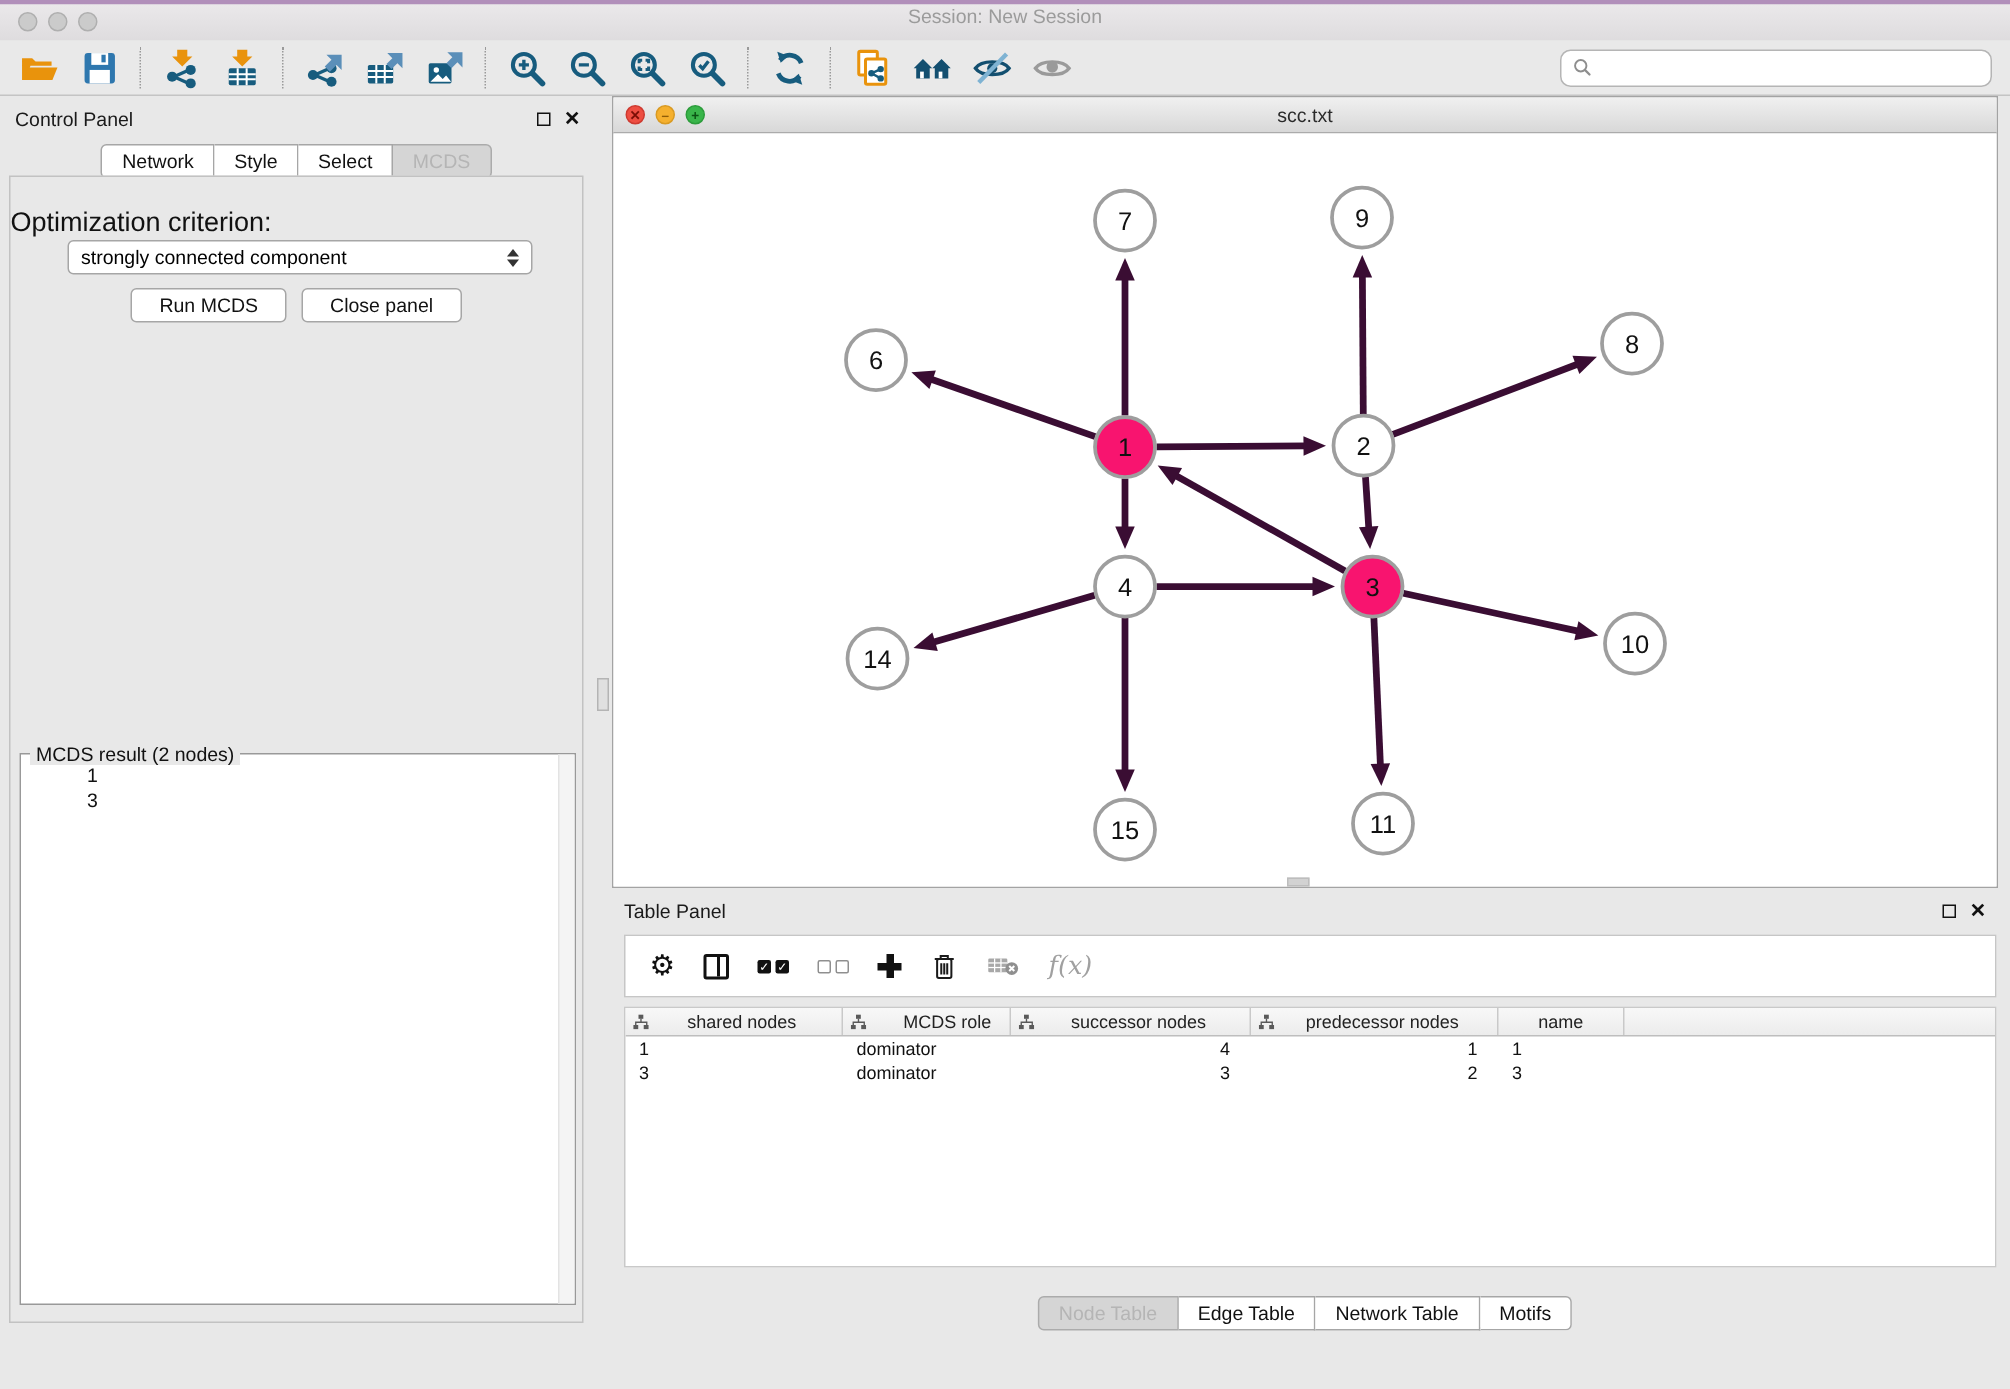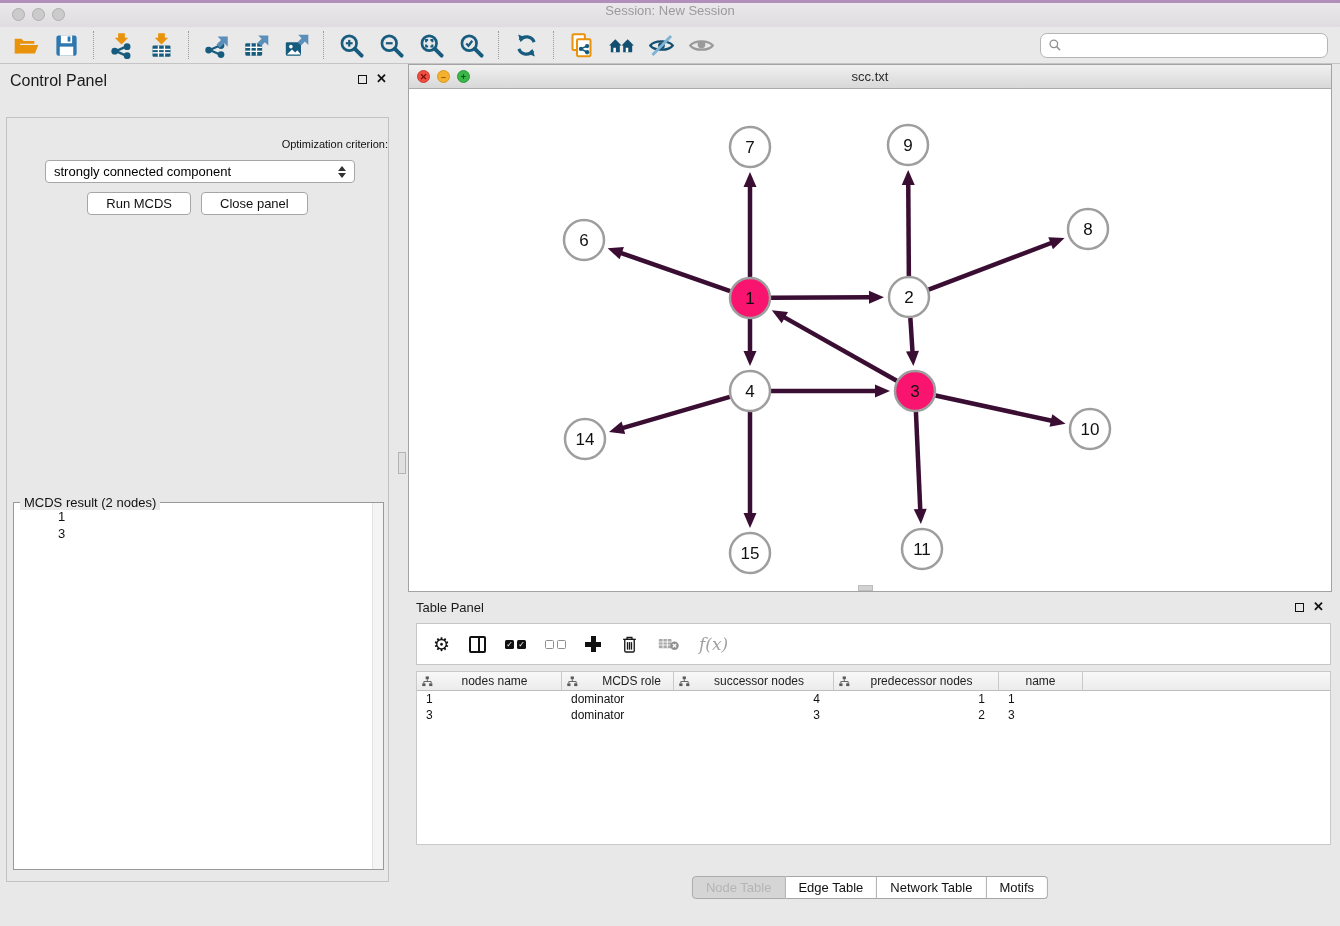--- a/index.html
+++ b/index.html
@@ -20,35 +20,35 @@
              border-bottom:1px solid #C4C4C4; display:flex; align-items:center; padding-left:6px; }
   .tbtn { width:40px; height:32px; display:flex; align-items:center; justify-content:center;
           background:transparent; border:none; cursor:pointer; }
   .tbtn svg { width:27px; height:27px; }
   .tsep { width:1px; height:28px; border-left:1px dotted #9A9A9A; margin:0 7px; }
   .searchbox { margin-left:auto; margin-right:12px; width:288px; height:25px; background:#fff;
                border:1px solid #B5B5B5; border-radius:7px; display:flex; align-items:center; padding-left:7px; }
   .searchbox input { border:none; outline:none; flex:1; font-size:13px; background:transparent; margin-left:5px; }
 
   
-  .cp-title { position:absolute; left:10px; top:72px; font-size:16px; color:#1A1A1A; }
+  .cp-title { position:absolute; left:10px; top:72px; font-size:13px; color:#1A1A1A; }
   .panel-float { width:9px; height:9px; border:1.5px solid #111; display:inline-block; cursor:pointer; }
   .panel-close { font-size:13px; font-weight:bold; color:#111; cursor:pointer; line-height:12px; }
   .cp-icons { position:absolute; left:358px; top:73px; display:flex; gap:9px; align-items:center; }
 
   .cp-tabs { position:absolute; left:0; top:96px; width:395px; display:flex; justify-content:center; }
   .seg { font-size:13px; padding:3px 13px; background:#fff; border:1px solid #A6A6A6; border-left:none;
          color:#111; cursor:pointer; }
   .seg:first-child { border-left:1px solid #A6A6A6; border-radius:4px 0 0 4px; }
   .seg:last-child { border-radius:0 4px 4px 0; }
   .seg.sel { background:#D5D5D5; color:#B5B5B5; border-color:#ABABAB; }
 
   .cp-content { position:absolute; left:6px; top:117px; width:383px; height:765px;
                 border:1px solid #C2C2C2; background:#E8E8E8; }
-  .opt-label { position:absolute; left:0; top:20px; width:100%; text-align:right; font-size:11px; color:#111; }
+  .opt-label { position:absolute; left:0; top:20px; width:100%; text-align:left; font-size:18px; color:#111; }
   .criterion { position:absolute; left:38px; top:42px; width:310px; height:23px; background:#fff;
                border:1px solid #A6A6A6; border-radius:4px; display:flex; align-items:center;
                padding:0 8px; font-size:13px; cursor:pointer; }
   .criterion .chevrons { margin-left:auto; display:flex; flex-direction:column; gap:2px; }
   .chev-up { width:0; height:0; border-left:4px solid transparent; border-right:4px solid transparent; border-bottom:5px solid #333; }
   .chev-dn { width:0; height:0; border-left:4px solid transparent; border-right:4px solid transparent; border-top:5px solid #333; }
   .cp-buttons { position:absolute; left:0; top:74px; width:100%; display:flex; justify-content:center; gap:10px; }
   .btn { height:23px; padding:0 18px; background:#fff; border:1px solid #A6A6A6; border-radius:4px;
          font-size:13px; color:#111; cursor:pointer; font-family:"Liberation Sans",sans-serif; }
 
@@ -101,21 +101,21 @@
   .thead { display:flex; height:19px; background:linear-gradient(#F8F8F8,#ECECEC); border-bottom:1px solid #BEBEBE; }
   .th { display:flex; align-items:center; font-size:12px; color:#222; border-right:1px solid #C9C9C9;
         padding:0 5px; cursor:pointer; }
   .th .lbl { flex:1; text-align:center; }
   .c0 { width:145px; } .c1 { width:112px;gap:17px; } .c2 { width:160px; } .c3 { width:165px; } .c4 { width:84px; }
   .trow { display:flex; height:16px; align-items:center; }
   .tcell { font-size:12px; color:#111; overflow:hidden; white-space:nowrap; cursor:text; }
   .al { padding-left:9px; text-align:left; }
   .ar { padding-right:14px; text-align:right; }
 
-  .tp-tabs { position:absolute; left:50%; top:281px; transform:translateX(-50%); display:flex; }
+  .tp-tabs { position:absolute; left:50%; top:269px; transform:translateX(-50%); display:flex; }
 
   
   .statusbar { position:absolute; left:0; top:936px; width:1340px; height:40px; background:#EAEAEA;
                border-top:7px solid #1d4ed8; }
   .task-btn { position:absolute; left:10px; top:9px; width:28px; height:24px; background:#F2F2F2;
               border:1px solid #B9B9B9; display:flex; align-items:center; justify-content:center; cursor:pointer; }
   .mem-btn { position:absolute; right:10px; top:9px; height:24px; padding:0 10px; background:#F7F7F7;
              border:1px solid #BDBDBD; border-radius:3px; display:flex; align-items:center; gap:6px;
              font-size:12px; color:#111; cursor:pointer; }
   .mem-dot { width:12px; height:12px; border-radius:50%; background:#1FA32B; }
@@ -296,20 +296,26 @@
         <line x1="15" y1="15" x2="20" y2="20" stroke="#8E8E8E" stroke-width="2.6" stroke-linecap="round"></line>
       </svg>
       <input type="text" placeholder="" style="">
     </div>
   </div>
 
   <div class="cp-title">Control Panel</div>
   <div class="cp-icons">
     <span class="panel-float"></span>
     <span class="panel-close">✕</span>
+  </div>
+  <div class="cp-tabs">
+    <span class="seg">Network</span>
+    <span class="seg">Style</span>
+    <span class="seg">Select</span>
+    <span class="seg sel">MCDS</span>
   </div>
   <div class="cp-content">
     <div class="opt-label">Optimization criterion:</div>
     <div class="criterion">
       <span>strongly connected component</span>
       <span class="chevrons">
           <span class="chev-up"></span>
           <span class="chev-dn"></span>
         </span>
     </div>
@@ -480,21 +486,21 @@
           <svg class="mini-tree" width="11" height="11" viewBox="0 0 12 12">
               <g fill="#5A5A5A">
                 <rect x="4" y="0.5" width="3.5" height="3"></rect>
                 <rect x="0.3" y="8" width="3.5" height="3"></rect>
                 <rect x="7.8" y="8" width="3.5" height="3"></rect>
               </g>
               <g stroke="#5A5A5A" stroke-width="1" fill="none">
                 <path d="M5.8 3.5v2.5M2 8V6h8v2"></path>
               </g>
             </svg>
-          <span class="lbl">nodes name</span>
+          <span class="lbl">shared nodes</span>
         </div>
         <div class="th c1">
           <svg class="mini-tree" width="11" height="11" viewBox="0 0 12 12">
               <g fill="#5A5A5A">
                 <rect x="4" y="0.5" width="3.5" height="3"></rect>
                 <rect x="0.3" y="8" width="3.5" height="3"></rect>
                 <rect x="7.8" y="8" width="3.5" height="3"></rect>
               </g>
               <g stroke="#5A5A5A" stroke-width="1" fill="none">
                 <path d="M5.8 3.5v2.5M2 8V6h8v2"></path>

